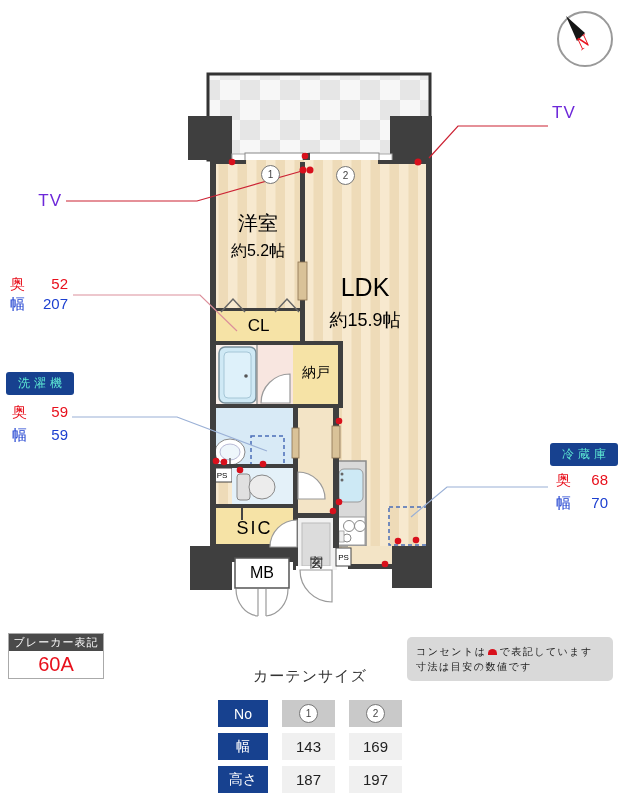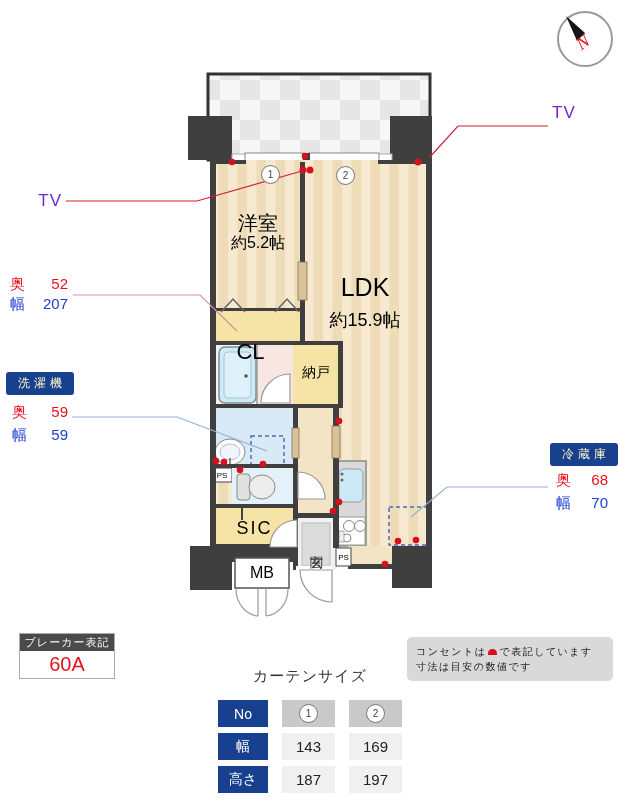--- a/index.html
+++ b/index.html
@@ -5,21 +5,21 @@
   html,body{margin:0;padding:0;background:#fff;}
   #canvas{position:relative;width:618px;height:800px;background:#fff;overflow:hidden;
           font-family:"Liberation Sans","DejaVu Sans",sans-serif;color:#333;}
   .abs{position:absolute;}
   .ctr{display:flex;align-items:center;justify-content:center;text-align:center;}
   svg{display:block;}
   .tv{color:#6d28d9;font-size:17px;font-weight:500;letter-spacing:1px;}
   .dimrow{display:flex;justify-content:space-between;font-size:15px;font-weight:500;line-height:20px;}
   .dim-red{color:#e8101c;}
   .dim-blue{color:#1c3fd0;}
-  .chip{background:#17418f;color:#fef9c3;border-radius:3px;font-size:12px;letter-spacing:4px;
+  .chip{background:#17418f;color:#5eead4;border-radius:3px;font-size:12px;letter-spacing:4px;
         display:flex;align-items:center;justify-content:center;padding-left:4px;}
   .room-label{color:#000000;}
   .circle-badge{background:#fff;border:1px solid #777;border-radius:50%;width:17px;height:17px;
                 font-size:10px;color:#444;display:flex;align-items:center;justify-content:center;}
   .breaker{border:1px solid #aaa;background:#fff;}
   .breaker-head{background:#4a4a4a;color:#fff;font-size:11px;letter-spacing:1px;height:17px;}
   .breaker-val{color:#e8101c;font-size:20px;height:27px;}
   .notebox{background:#d9d9d9;border-radius:5px;font-size:10px;letter-spacing:1.5px;color:#222;
            padding:7px 9px;line-height:15px;}
   .dome{display:inline-block;width:9px;height:6px;background:#d8101c;border-radius:5px 5px 0 0;margin:0 2px;}
@@ -174,26 +174,26 @@
        font-style:italic;font-size:18px;color:#e8101c;">N</div>
 
 
   <div class="abs circle-badge" style="left:261px;top:165px;">1</div>
   <div class="abs circle-badge" style="left:336px;top:166px;">2</div>
 
   <div class="abs tv" style="left:20px;top:191px;width:42px;text-align:right;">TV</div>
   <div class="abs tv" style="left:552px;top:103px;width:42px;">TV</div>
 
   <div class="abs ctr room-label" style="left:215px;top:210px;width:86px;height:26px;font-size:20px;">洋室</div>
-  <div class="abs ctr room-label" style="left:215px;top:232px;width:86px;height:22px;font-size:16px;">約5.2帖</div>
+  <div class="abs ctr room-label" style="left:215px;top:240px;width:86px;height:22px;font-size:16px;">約5.2帖</div>
 
   <div class="abs ctr room-label" style="left:305px;top:272px;width:120px;height:30px;font-size:25px;">LDK</div>
   <div class="abs ctr room-label" style="left:305px;top:308px;width:120px;height:24px;font-size:18px;">約15.9帖</div>
 
-  <div class="abs ctr room-label" style="left:208px;top:314px;width:85px;height:24px;font-size:22px;margin-top:26px;">CL</div>
+  <div class="abs ctr room-label" style="left:216px;top:314px;width:85px;height:24px;font-size:17px;">CL</div>
   <div class="abs ctr room-label" style="left:294px;top:363px;width:44px;height:20px;font-size:14px;">納戸</div>
   <div class="abs ctr room-label" style="left:216px;top:515px;width:77px;height:26px;font-size:18px;letter-spacing:2px;">SIC</div>
   <div class="abs ctr vtext" style="left:305px;top:526px;width:22px;height:40px;">玄関</div>
   <div class="abs ctr room-label" style="left:235px;top:560px;width:54px;height:26px;font-size:16px;">MB</div>
   <div class="abs ctr room-label" style="left:212px;top:468px;width:20px;height:14px;font-size:8px;">PS</div>
   <div class="abs ctr room-label" style="left:336px;top:549px;width:15px;height:16px;font-size:8px;">PS</div>
 
   <div class="abs" style="left:10px;top:274px;width:58px;">
     <div class="dimrow dim-red">
       <span>奥</span>
@@ -222,21 +222,21 @@
     <div class="dimrow dim-red">
       <span>奥</span>
       <span>68</span>
     </div>
     <div class="dimrow dim-blue" style="margin-top:3px;">
       <span>幅</span>
       <span>70</span>
     </div>
   </div>
 
-  <div class="abs breaker" style="left:19px;top:633px;width:94px;">
+  <div class="abs breaker" style="left:8px;top:633px;width:94px;">
     <div class="ctr breaker-head">ブレーカー表記</div>
     <div class="ctr breaker-val">60A</div>
   </div>
 
   <div class="abs ctr" style="left:240px;top:666px;width:140px;height:20px;font-size:15px;color:#333;letter-spacing:1px;">カーテンサイズ</div>
 
   <div class="abs notebox" style="left:407px;top:637px;width:188px;">
     <div><span>コンセントは</span><span class="dome"></span><span>で表記しています</span></div>
     <div>寸法は目安の数値です</div>
   </div>

